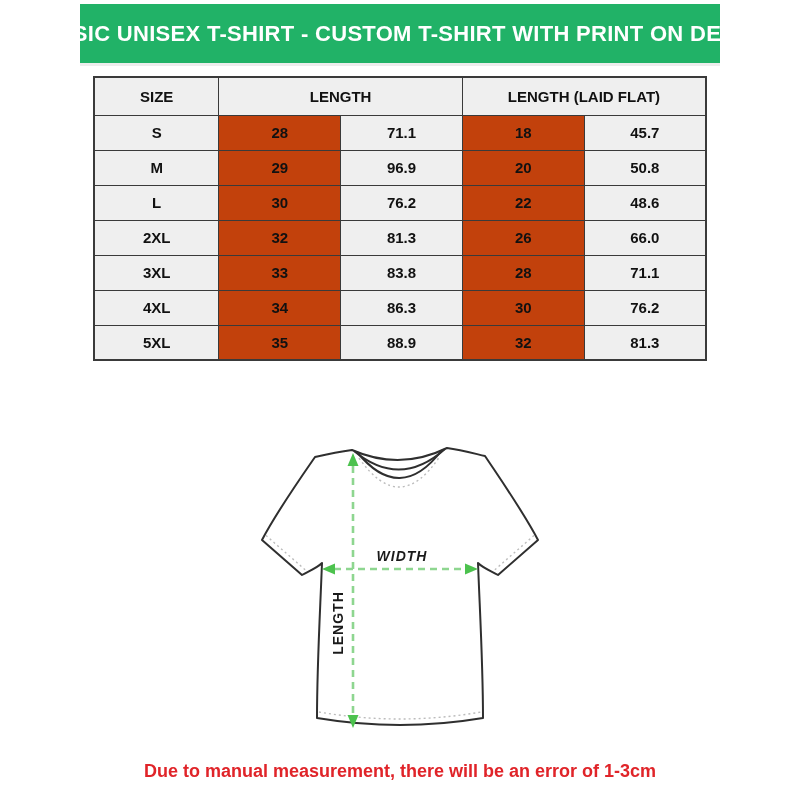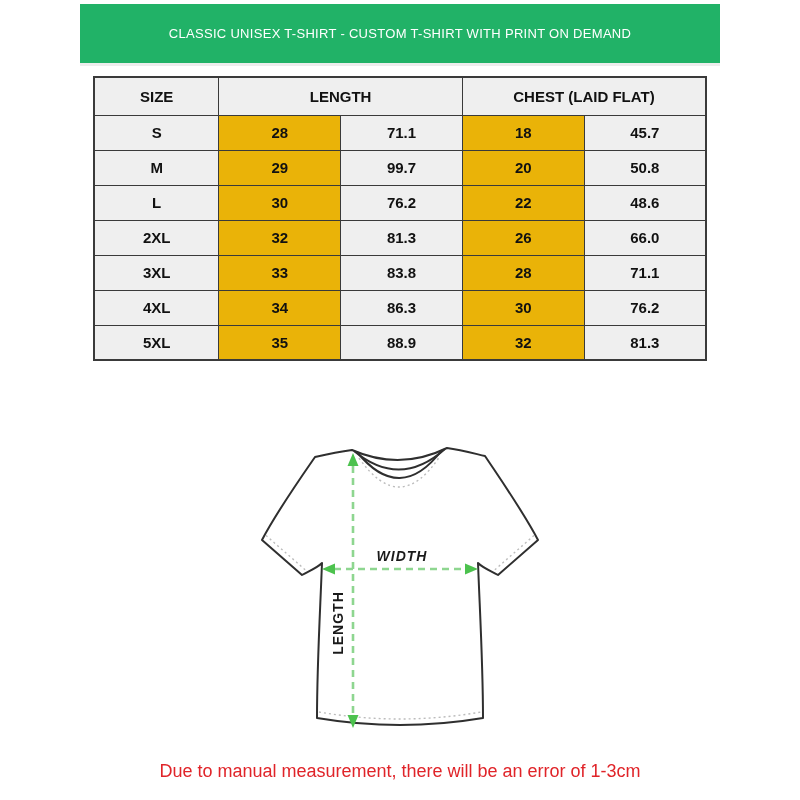--- a/index.html
+++ b/index.html
@@ -21,86 +21,86 @@
     overflow:hidden;
   }
   
   .banner{
     position:absolute;left:80px;top:4px;width:640px;height:59px;
     background:var(--c-banner_bg);
     display:flex;align-items:center;justify-content:center;
     box-shadow:0 3px 0 rgba(0,0,0,0.07);
   }
   .banner-title{
-    color:#ffffff;font-weight:normal;font-size:13px;letter-spacing:.3px;
+    color:#ffffff;font-weight:bold;font-size:22px;letter-spacing:.3px;
     text-align:left;white-space:nowrap;
   }
   
   table.size-table{
     position:absolute;left:93px;top:76px;width:614px;
     border-collapse:collapse;table-layout:fixed;
     border:2px solid var(--c-table_border);
   }
   .size-table th,.size-table td{
     border:1px solid var(--c-table_border);
     text-align:center;vertical-align:middle;
     font-weight:bold;font-size:15px;color:var(--c-text);
     padding:8px;
   }
   .size-table thead th{height:38px;background:var(--c-cell_gray);}
   .size-table tbody td{height:35px;}
   .cell-gray{background:var(--c-cell_gray);}
-  .cell-white{background:#eab308;}
+  .cell-white{background:#c2410c;}
   
   .diagram{position:absolute;left:240px;top:425px;width:320px;height:330px;}
   .diagram svg{position:absolute;left:0;top:0;}
   .shirt-line{fill:#ffffff;stroke:var(--c-shirt_outline);stroke-width:2;stroke-linejoin:round;}
   .collar-line{fill:none;stroke:var(--c-shirt_outline);stroke-width:2;}
   .stitch-line{fill:none;stroke:var(--c-stitch);stroke-width:1.4;stroke-dasharray:2 3;}
   .arrow-dash{fill:none;stroke:var(--c-arrow_dash);stroke-width:2.6;stroke-dasharray:7 5;}
   .arrow-head{fill:var(--c-arrow_head);stroke:none;}
   .dim-label{
     position:absolute;font-weight:bold;font-size:14px;letter-spacing:1px;
     color:#1a1a1a;white-space:nowrap;
   }
   .width-label{left:162px;top:131px;transform:translate(-50%,-50%);font-style:italic;}
   .length-label{left:98px;top:198px;transform:translate(-50%,-50%) rotate(-90deg);}
   
   .footer-note{
     position:absolute;left:0;top:761px;width:800px;text-align:center;
-    color:var(--c-note_red);font-weight:normal;font-size:18px;
+    color:var(--c-note_red);font-weight:bold;font-size:18px;
   }
 </style>
 </head>
 <body>
 
 <div class="banner">
   <div class="banner-title">CLASSIC UNISEX T-SHIRT - CUSTOM T-SHIRT WITH PRINT ON DEMAND</div>
 </div>
 
 <table class="size-table">
   <thead>
     <tr>
       <th style="width:20.4%">SIZE</th>
       <th colspan="2" style="width:39.8%">LENGTH</th>
-      <th colspan="2" style="width:39.8%">CHEST (LAID FLAT)</th>
+      <th colspan="2" style="width:39.8%">LENGTH (LAID FLAT)</th>
     </tr>
   </thead>
   <tbody>
       <tr>
         <td class="cell-gray">S</td>
         <td class="cell-white">28</td>
         <td class="cell-gray">71.1</td>
         <td class="cell-white">18</td>
         <td class="cell-gray">45.7</td>
       </tr>
       <tr>
         <td class="cell-gray">M</td>
         <td class="cell-white">29</td>
-        <td class="cell-gray">99.7</td>
+        <td class="cell-gray">96.9</td>
         <td class="cell-white">20</td>
         <td class="cell-gray">50.8</td>
       </tr>
       <tr>
         <td class="cell-gray">L</td>
         <td class="cell-white">30</td>
         <td class="cell-gray">76.2</td>
         <td class="cell-white">22</td>
         <td class="cell-gray">48.6</td>
       </tr>

